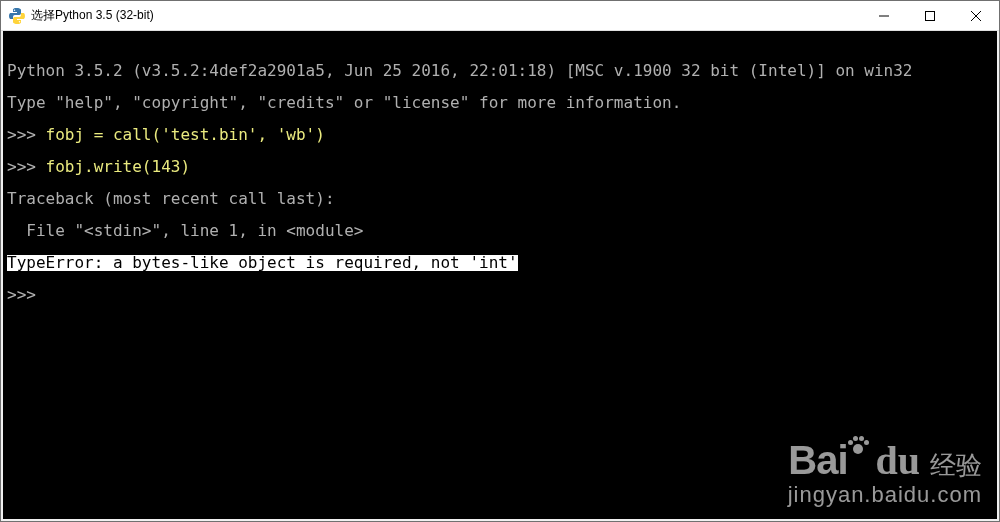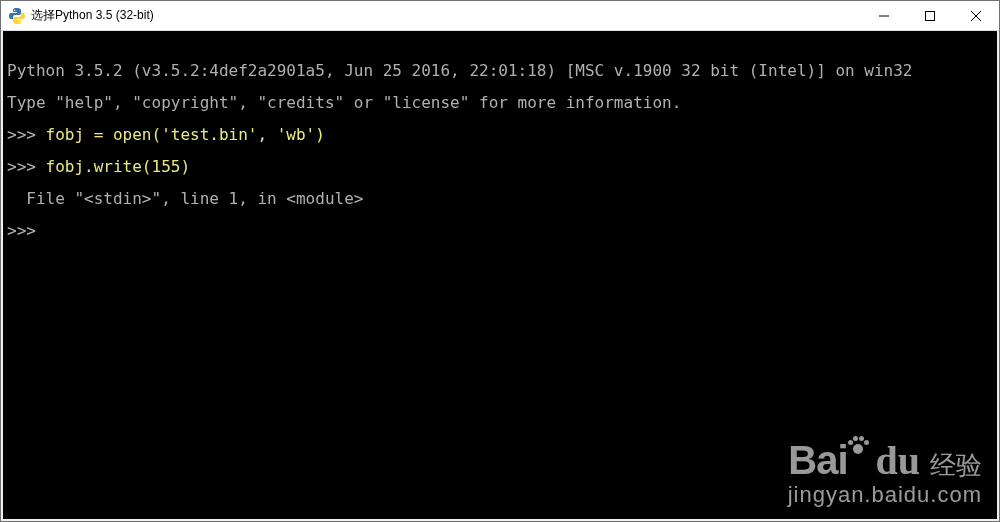--- a/index.html
+++ b/index.html
@@ -170,23 +170,25 @@
         <svg viewBox="0 0 10 10">
             <line x1="0" y1="0" x2="10" y2="10" stroke="#000" stroke-width="1"></line>
             <line x1="10" y1="0" x2="0" y2="10" stroke="#000" stroke-width="1"></line>
           </svg>
       </div>
     </div>
   </div>
   <div class="console">
 <span class="line gray">Python 3.5.2 (v3.5.2:4def2a2901a5, Jun 25 2016, 22:01:18) [MSC v.1900 32 bit (Intel)] on win32</span>
 <span class="line gray">Type "help", "copyright", "credits" or "license" for more information.</span>
-<span class="line"><span class="dim">&gt;&gt;&gt; </span><span class="yellow">fobj = open('test.bin', 'wb')</span></span>
-<span class="line"><span class="dim">&gt;&gt;&gt; </span><span class="yellow">fobj.write(155)</span></span>
+<span class="line"><span class="dim">&gt;&gt;&gt; </span><span class="yellow">fobj = call('test.bin', 'wb')</span></span>
+<span class="line"><span class="dim">&gt;&gt;&gt; </span><span class="yellow">fobj.write(143)</span></span>
+<span class="line gray">Traceback (most recent call last):</span>
 <span class="line gray">  File "&lt;stdin&gt;", line 1, in &lt;module&gt;</span>
+<span class="line"><span class="err-highlight">TypeError: a bytes-like object is required, not 'int'</span></span>
 <span class="line dim">&gt;&gt;&gt;</span>
   </div>
 </div>
 
 <div class="watermark">
   <div class="brand">
     <span class="bai">Bai</span>
       <span class="paw">
         <span></span>
         <span></span>

